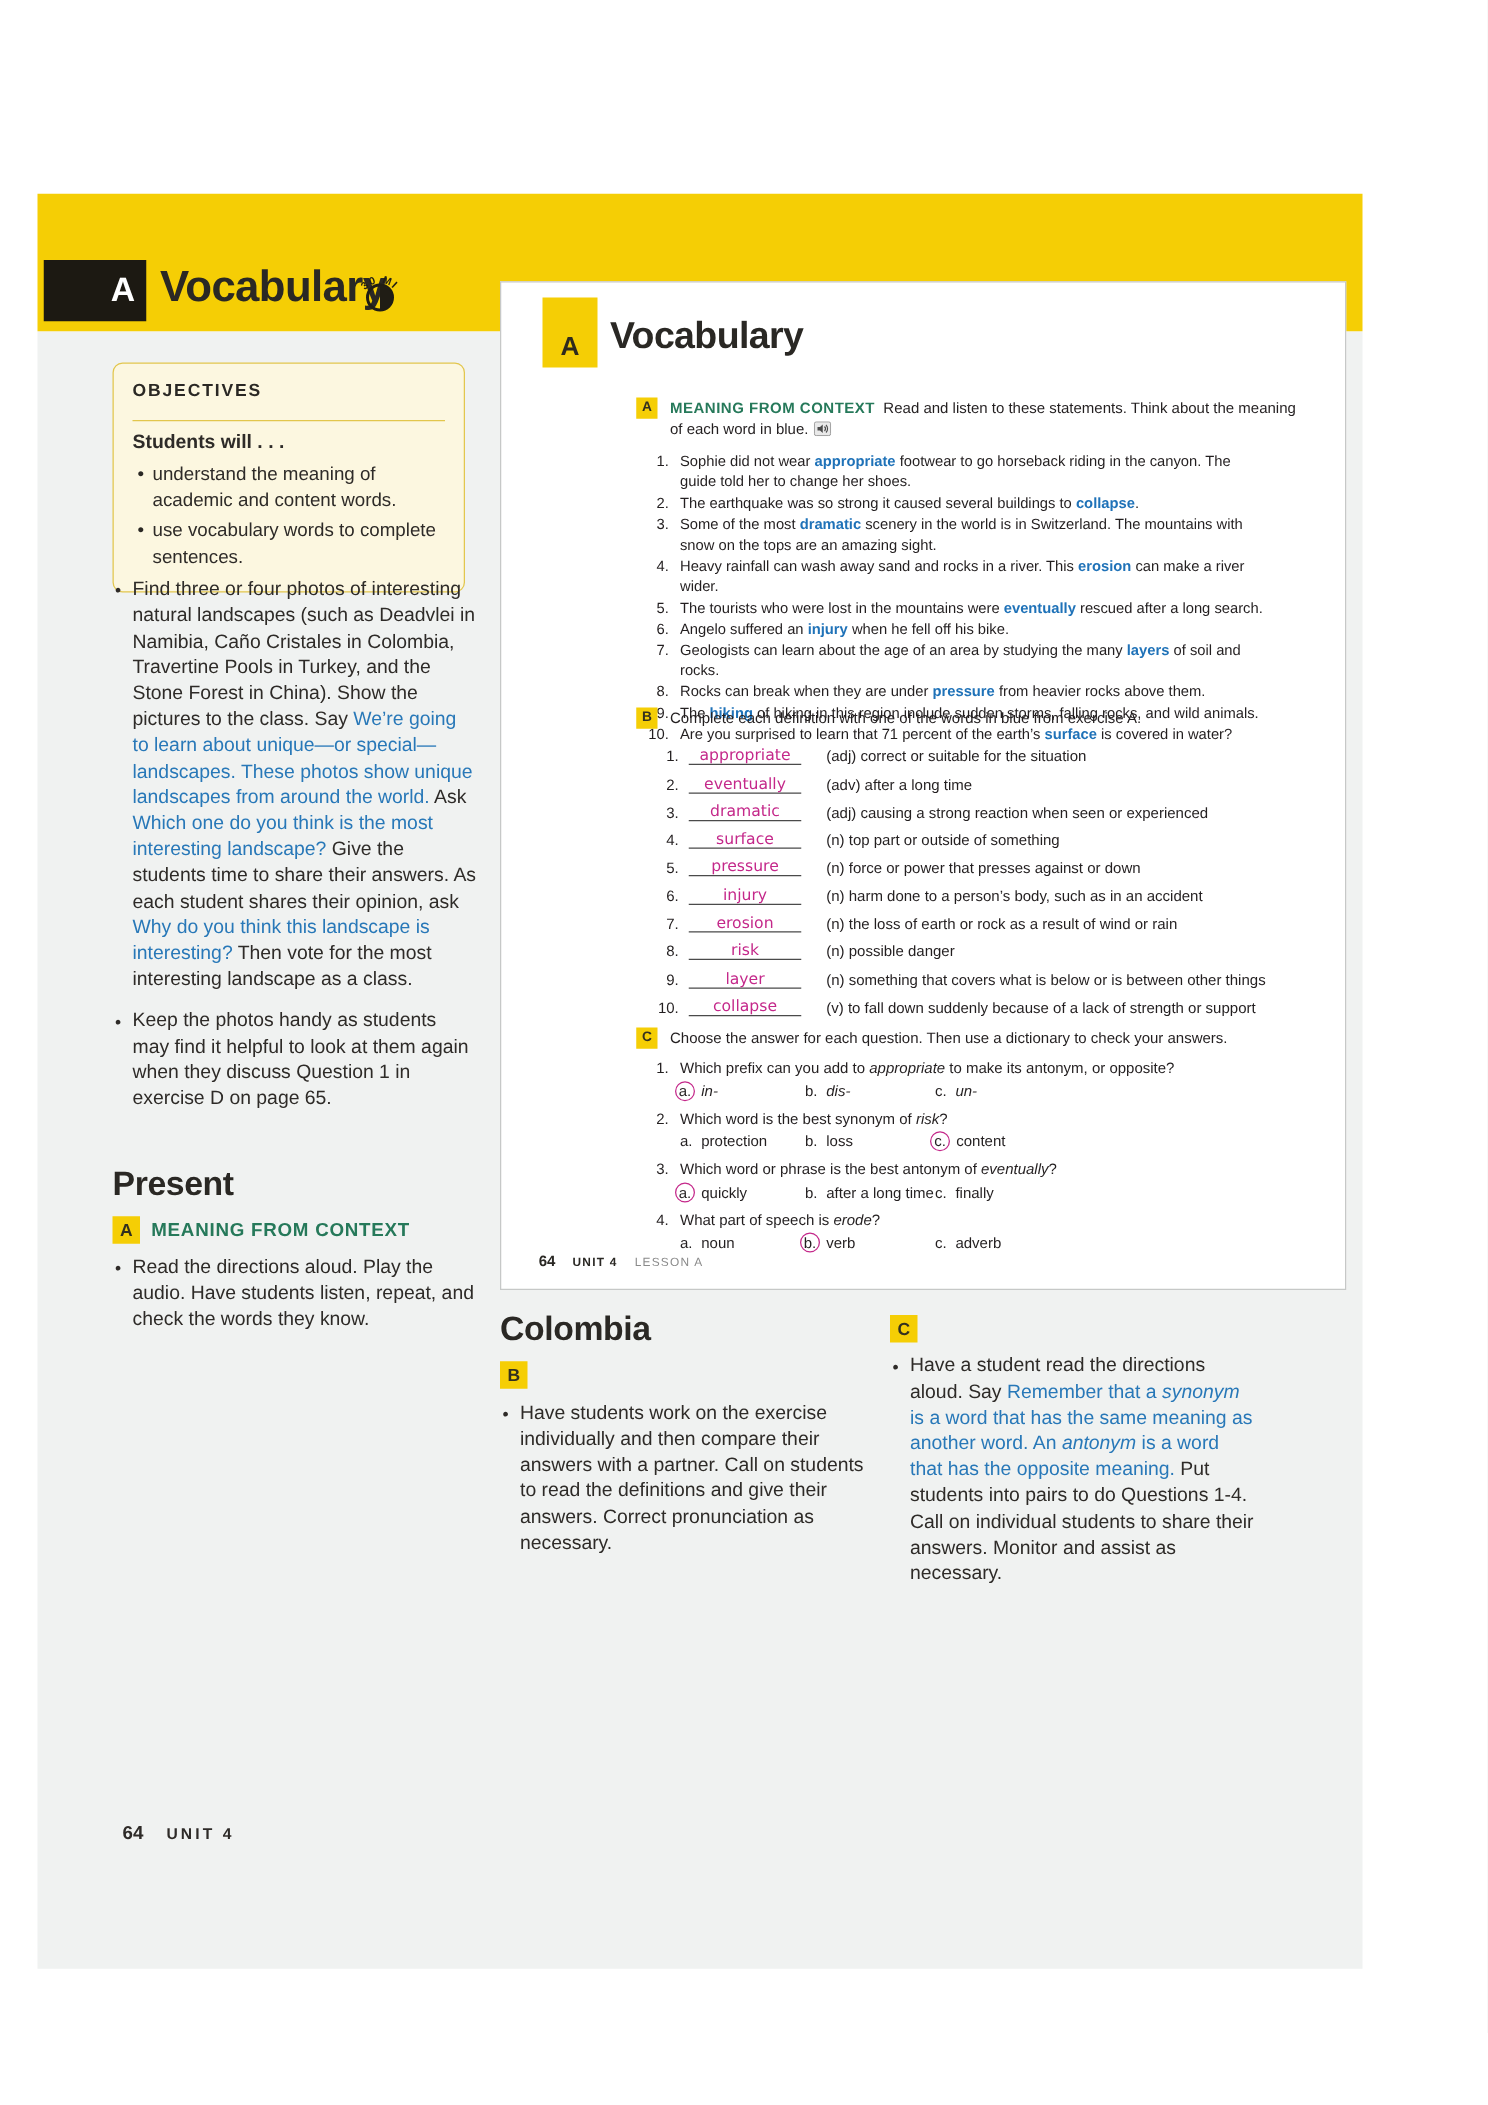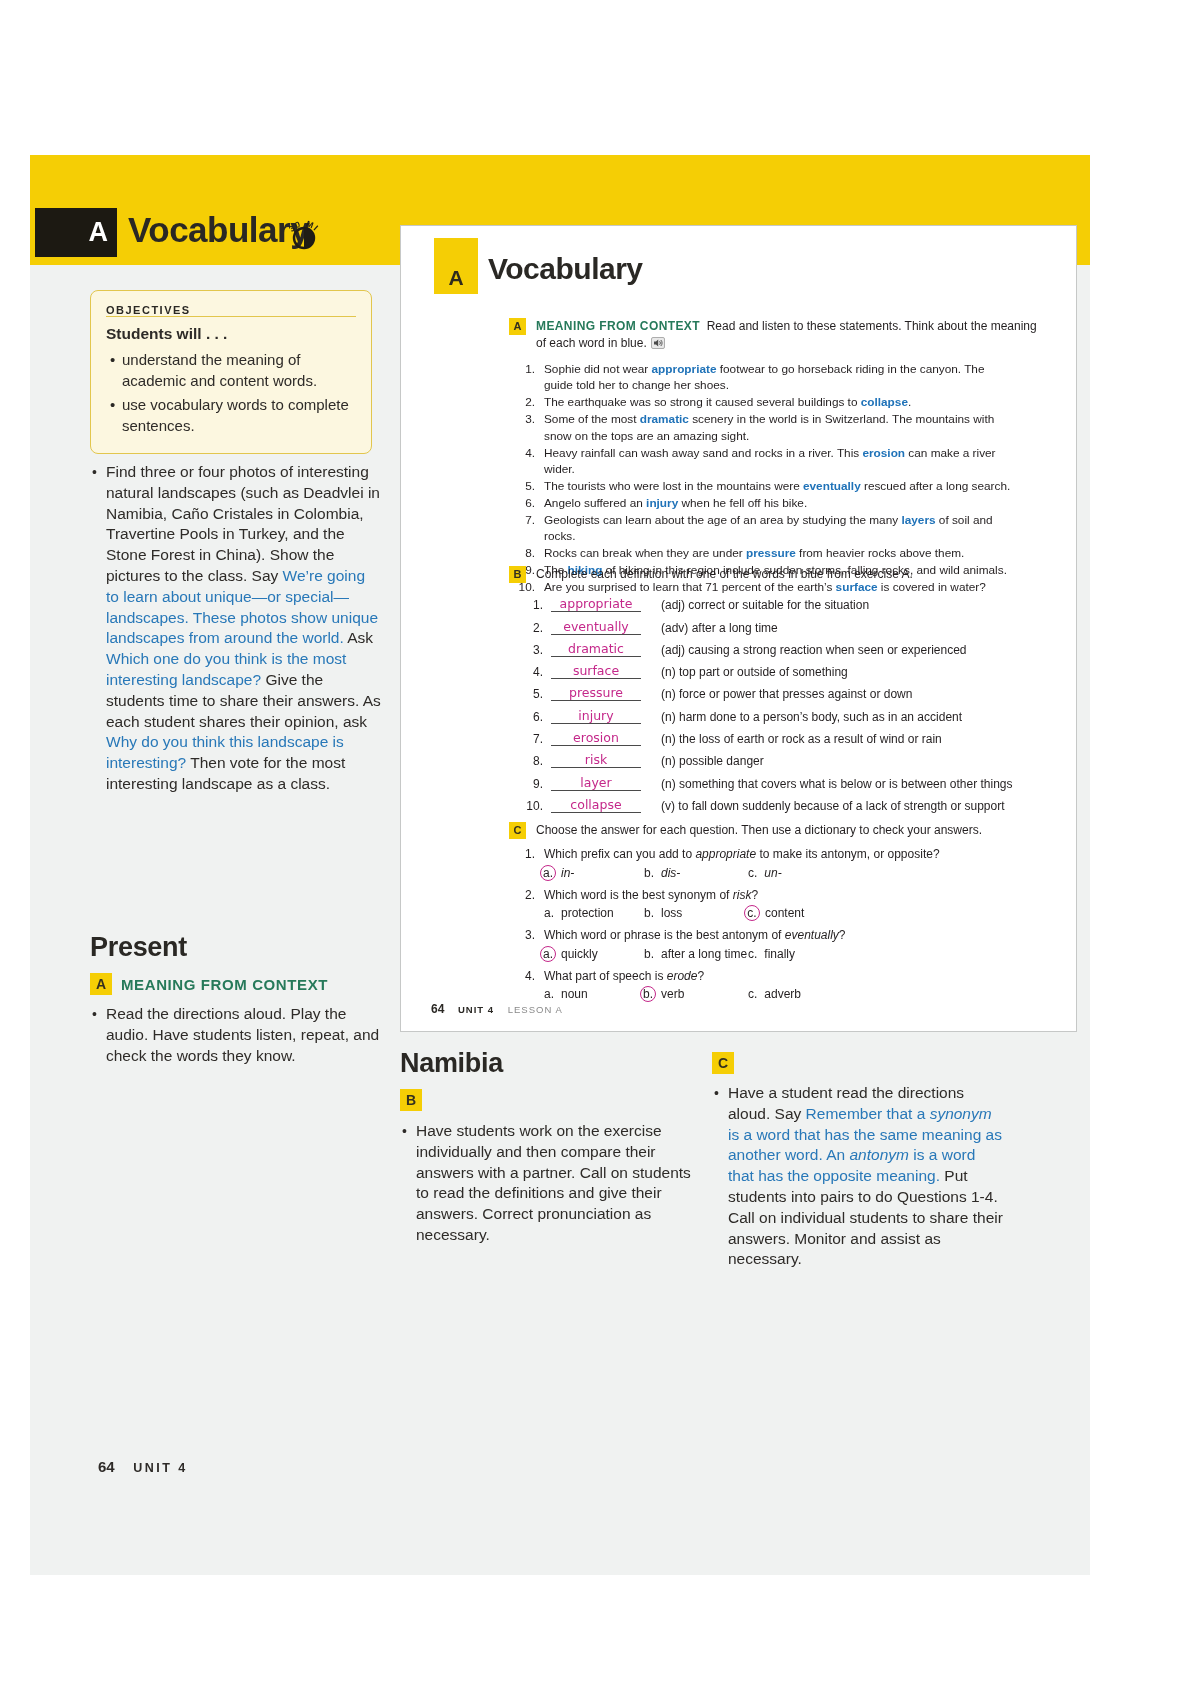--- a/index.html
+++ b/index.html
@@ -17,21 +17,21 @@
 
   .hdr-tab{left:35px;top:208px;width:82px;height:49px;background:#1C1912;z-index:2;
            display:flex;align-items:center;justify-content:flex-end;padding-right:9px;}
   .hdr-tab span{color:#fff;font-size:27px;font-weight:bold;}
   .hdr-title{left:128px;top:210px;z-index:2;font-size:35px;font-weight:bold;letter-spacing:-0.5px;color:#2A2824;}
   .clock{left:282px;top:210px;z-index:2;}
 
   
   .obj{left:90px;top:290px;width:282px;background:#FCF7E0;border:1.5px solid #E2C64D;border-radius:8px;
        padding:13px 15px 14px 15px;z-index:2;}
-  .obj h2{font-size:11px;letter-spacing:1.5px;font-weight:bold;color:#2A2824;padding-bottom:0;border-bottom:1.5px solid #E2C64D;margin-bottom:8px;}
+  .obj h2{font-size:14px;letter-spacing:1.5px;font-weight:bold;color:#2A2824;padding-bottom:16px;border-bottom:1.5px solid #E2C64D;margin-bottom:8px;}
   .obj h3{font-size:15.5px;font-weight:bold;margin-bottom:6px;}
   .obj ul{list-style:none;}
   .obj li{font-size:15px;line-height:1.4;padding-left:16px;position:relative;margin-bottom:3px;}
   .obj li::before{content:"•";position:absolute;left:4px;color:#2A2824;}
 
   
   .tcol{width:292px;z-index:2;}
   .tcol h1{font-size:27px;font-weight:bold;color:#2A2824;margin-bottom:10px;letter-spacing:-0.3px;}
   .tbullet{font-size:15.5px;line-height:20.8px;padding-left:16px;position:relative;margin-bottom:12px;}
   .tbullet::before{content:"•";position:absolute;left:2px;font-size:14px;}
@@ -115,20 +115,21 @@
   <h2>OBJECTIVES</h2>
   <h3>Students will . . .</h3>
   <ul>
     <li>understand the meaning of academic and content words.</li>
     <li>use vocabulary words to complete sentences.</li>
   </ul>
 </div>
 
 <div class="abs tcol" style="left:90px;top:462px;">
   <div class="tbullet"><span>Find three or four photos of interesting natural landscapes (such as Deadvlei in Namibia, Caño Cristales in Colombia, Travertine Pools in Turkey, and the Stone Forest in China). Show the pictures to the class. Say </span><span class="bl">We’re going to learn about unique—or special—landscapes. These photos show unique landscapes from around the world.</span><span> Ask </span><span class="bl">Which one do you think is the most interesting landscape?</span><span> Give the students time to share their answers. As each student shares their opinion, ask </span><span class="bl">Why do you think this landscape is interesting?</span><span> Then vote for the most interesting landscape as a class.</span></div>
+  <div class="tbullet"><span>Keep the photos handy as students may find it helpful to look at them again when they discuss Question 1 in exercise D on page 65.</span></div>
 </div>
 
 <div class="abs tcol" style="left:90px;top:932px;">
   <h1>Present</h1>
   <div class="present-row">
     <span class="badge big">A</span>
     <span class="grnlabel">MEANING FROM CONTEXT</span>
   </div>
   <div class="tbullet"><span>Read the directions aloud. Play the audio. Have students listen, repeat, and check the words they know.</span></div>
 </div>
@@ -344,21 +345,21 @@
   </div>
 
   <div class="sp-foot">
     <span class="pg">64</span>
     <span class="un">UNIT 4</span>
     <span class="ls">LESSON A</span>
   </div>
 </div>
 
 <div class="abs tcol" style="left:400px;top:1048px;">
-  <h1>Namibia</h1>
+  <h1>Colombia</h1>
   <div style="margin-bottom:10px;">
     <span class="badge big">B</span>
   </div>
   <div class="tbullet"><span>Have students work on the exercise individually and then compare their answers with a partner. Call on students to read the definitions and give their answers. Correct pronunciation as necessary.</span></div>
 </div>
 
 <div class="abs tcol" style="left:712px;top:1052px;">
   <div style="margin-bottom:9px;">
     <span class="badge big">C</span>
   </div>

